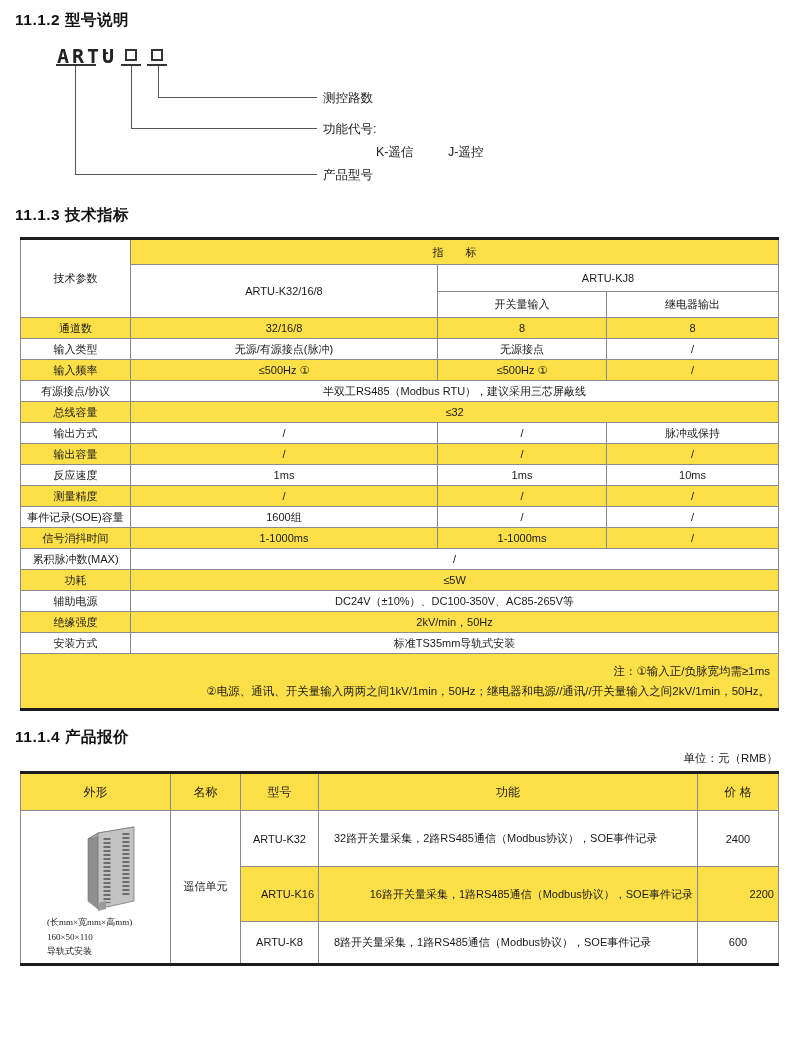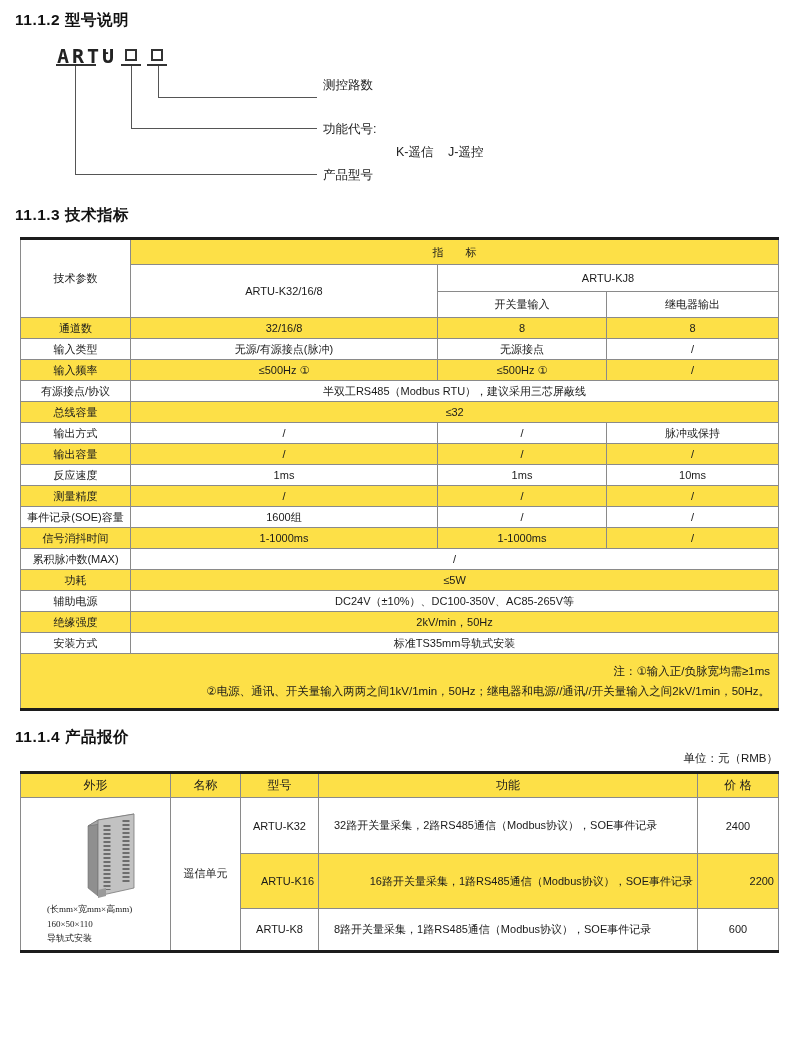--- a/index.html
+++ b/index.html
@@ -34,21 +34,21 @@
   .spec-table { border-top:3px solid #1c1c1c; border-bottom:3px solid #1c1c1c; margin-top:11px; }
   .spec-table .h1 td { height:26px; }
   .spec-table .h2 td { height:27px; }
   .spec-table .h3 td { height:26px; }
   .spec-table .dr td { height:21px; }
   .spec-table .note-cell { text-align:right; padding:7px 8px 7px 14px; line-height:20px; font-size:11.5px; }
   .spec-table .note-cell .n2 { padding-left:26px; }
 
   .price-head { text-align:right; font-size:11.5px; margin:3px 0 5px; }
   .price-table { border-top:3px solid #1c1c1c; border-bottom:3px solid #1c1c1c; }
-  .price-table .ph td { height:25px; font-size:12px; }
+  .price-table .ph td { height:38px; font-size:12px; }
   .price-table .r1 td { height:54px; }
   .price-table .r2 td { height:52px;text-align:right; }
   .price-table .r3 td { height:41px; }
   .price-table .fn { text-align:left; padding-left:15px; }
   .shape-cell { text-align:left; padding:4px 2px 4px 26px; vertical-align:top;font-family:Liberation Serif, serif; }
   .shape-cell svg { display:block; margin:4px 0 4px 29px; }
   .shape-cell .cap { font-size:9px; line-height:14.5px; color:#222; white-space:nowrap; }
 
   .mt-sec2 { margin-top:12px; }
   .mt-sec3 { margin-top:16px; }
@@ -68,23 +68,23 @@
   <span class="ul" style="left:106px; top:33px; width:20px;"></span>
   <span class="ul" style="left:132px; top:33px; width:20px;"></span>
 
   <span class="vl" style="left:60px; top:35px; height:109px;"></span>
   <span class="hl" style="left:60px; top:143px; width:242px;"></span>
   <span class="vl" style="left:116px; top:35px; height:63px;"></span>
   <span class="hl" style="left:116px; top:97px; width:186px;"></span>
   <span class="vl" style="left:143px; top:35px; height:32px;"></span>
   <span class="hl" style="left:143px; top:66px; width:159px;"></span>
 
-  <span class="txt" style="left:308px; top:46px;text-align:center;">测控路数</span>
+  <span class="txt" style="left:308px; top:59px;text-align:center;">测控路数</span>
   <span class="txt" style="left:308px; top:90px;">功能代号:</span>
-  <span class="txt" style="left:381px; top:113px;">K-遥信</span>
+  <span class="txt" style="left:361px; top:113px;">K-遥信</span>
   <span class="txt" style="left:433px; top:113px;">J-遥控</span>
   <span class="txt" style="left:308px; top:136px;">产品型号</span>
 </div>
 
 <div class="sec-title mt-sec2">11.1.3 技术指标</div>
 
 <table class="spec-table">
   <colgroup>
       <col style="width:110px">
       <col style="width:307px">

